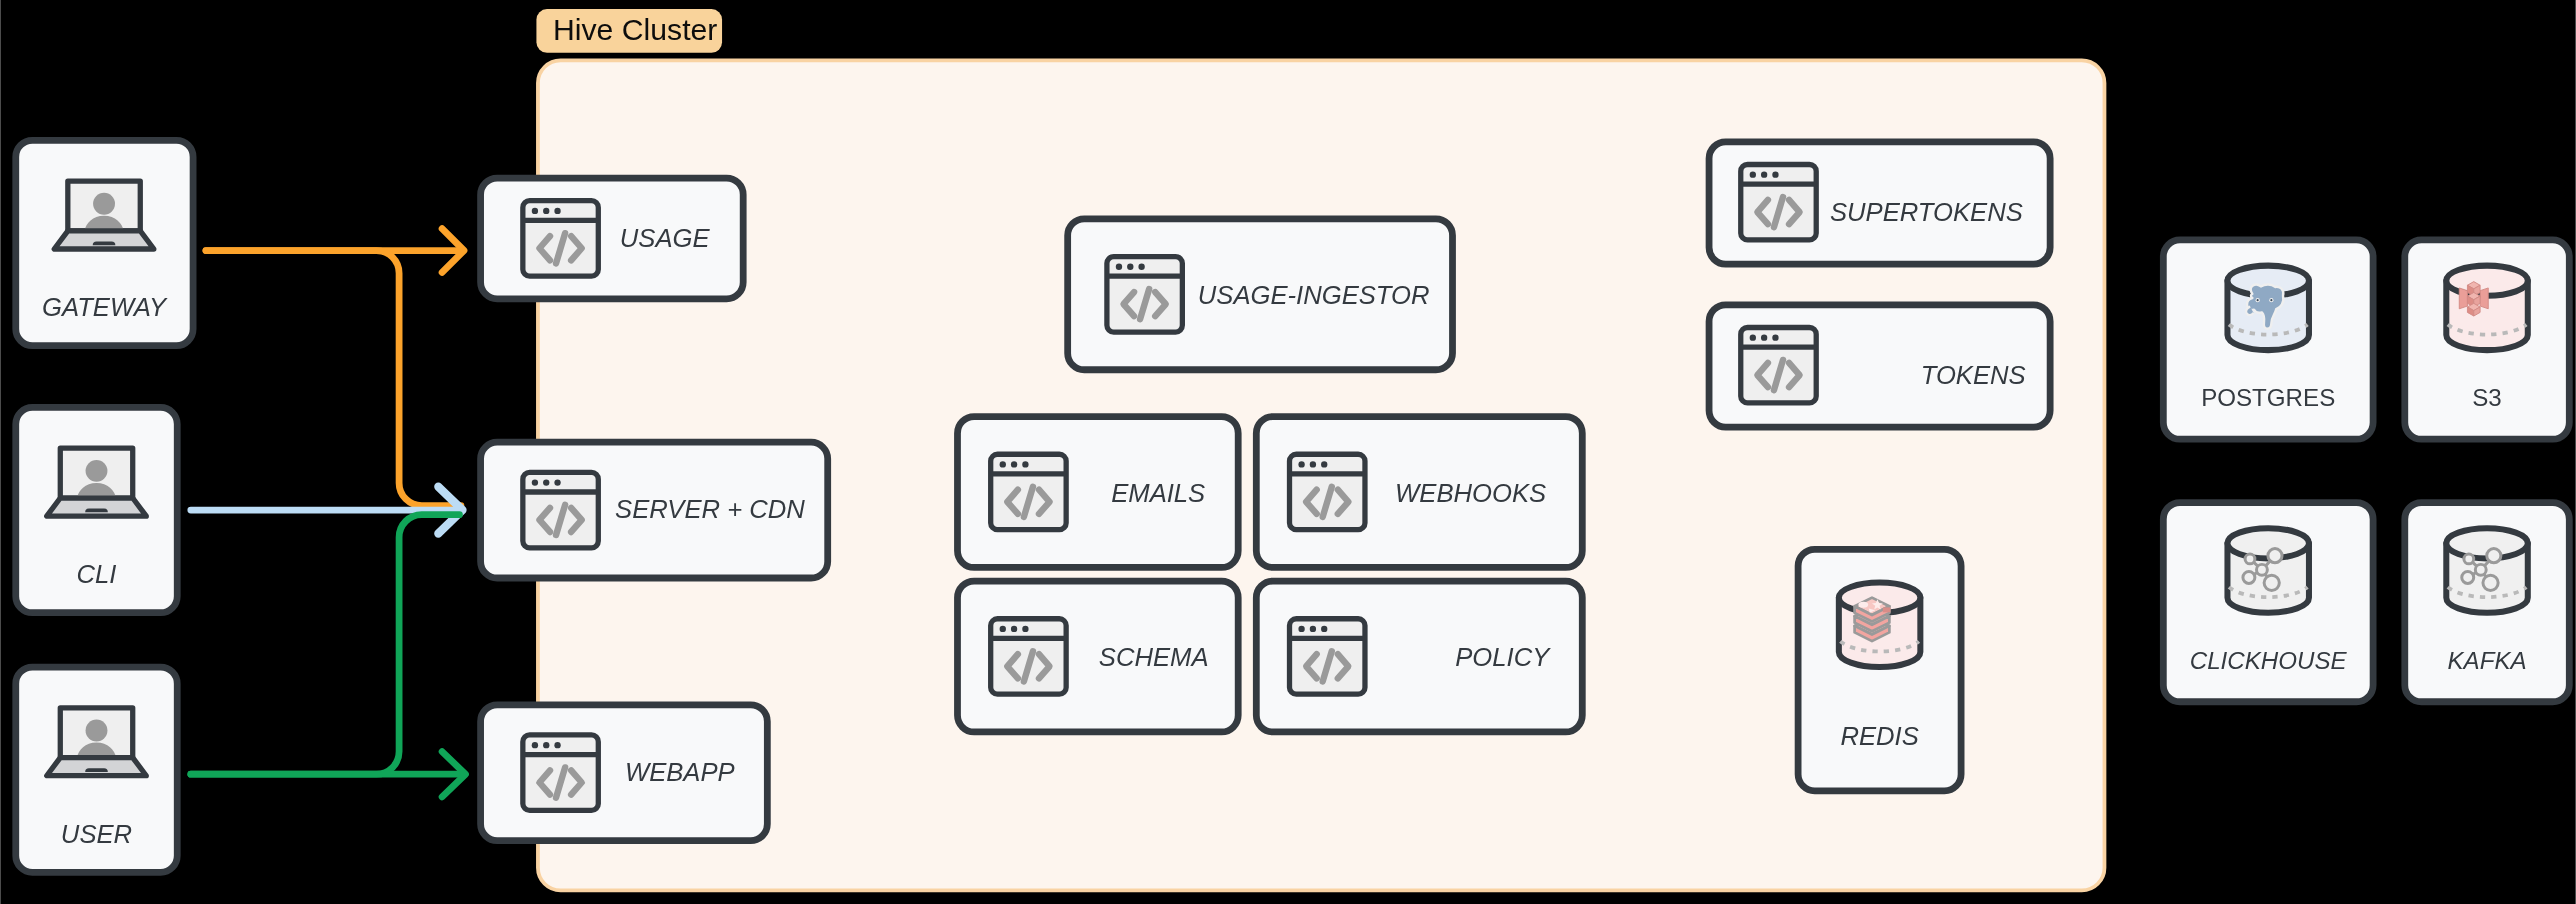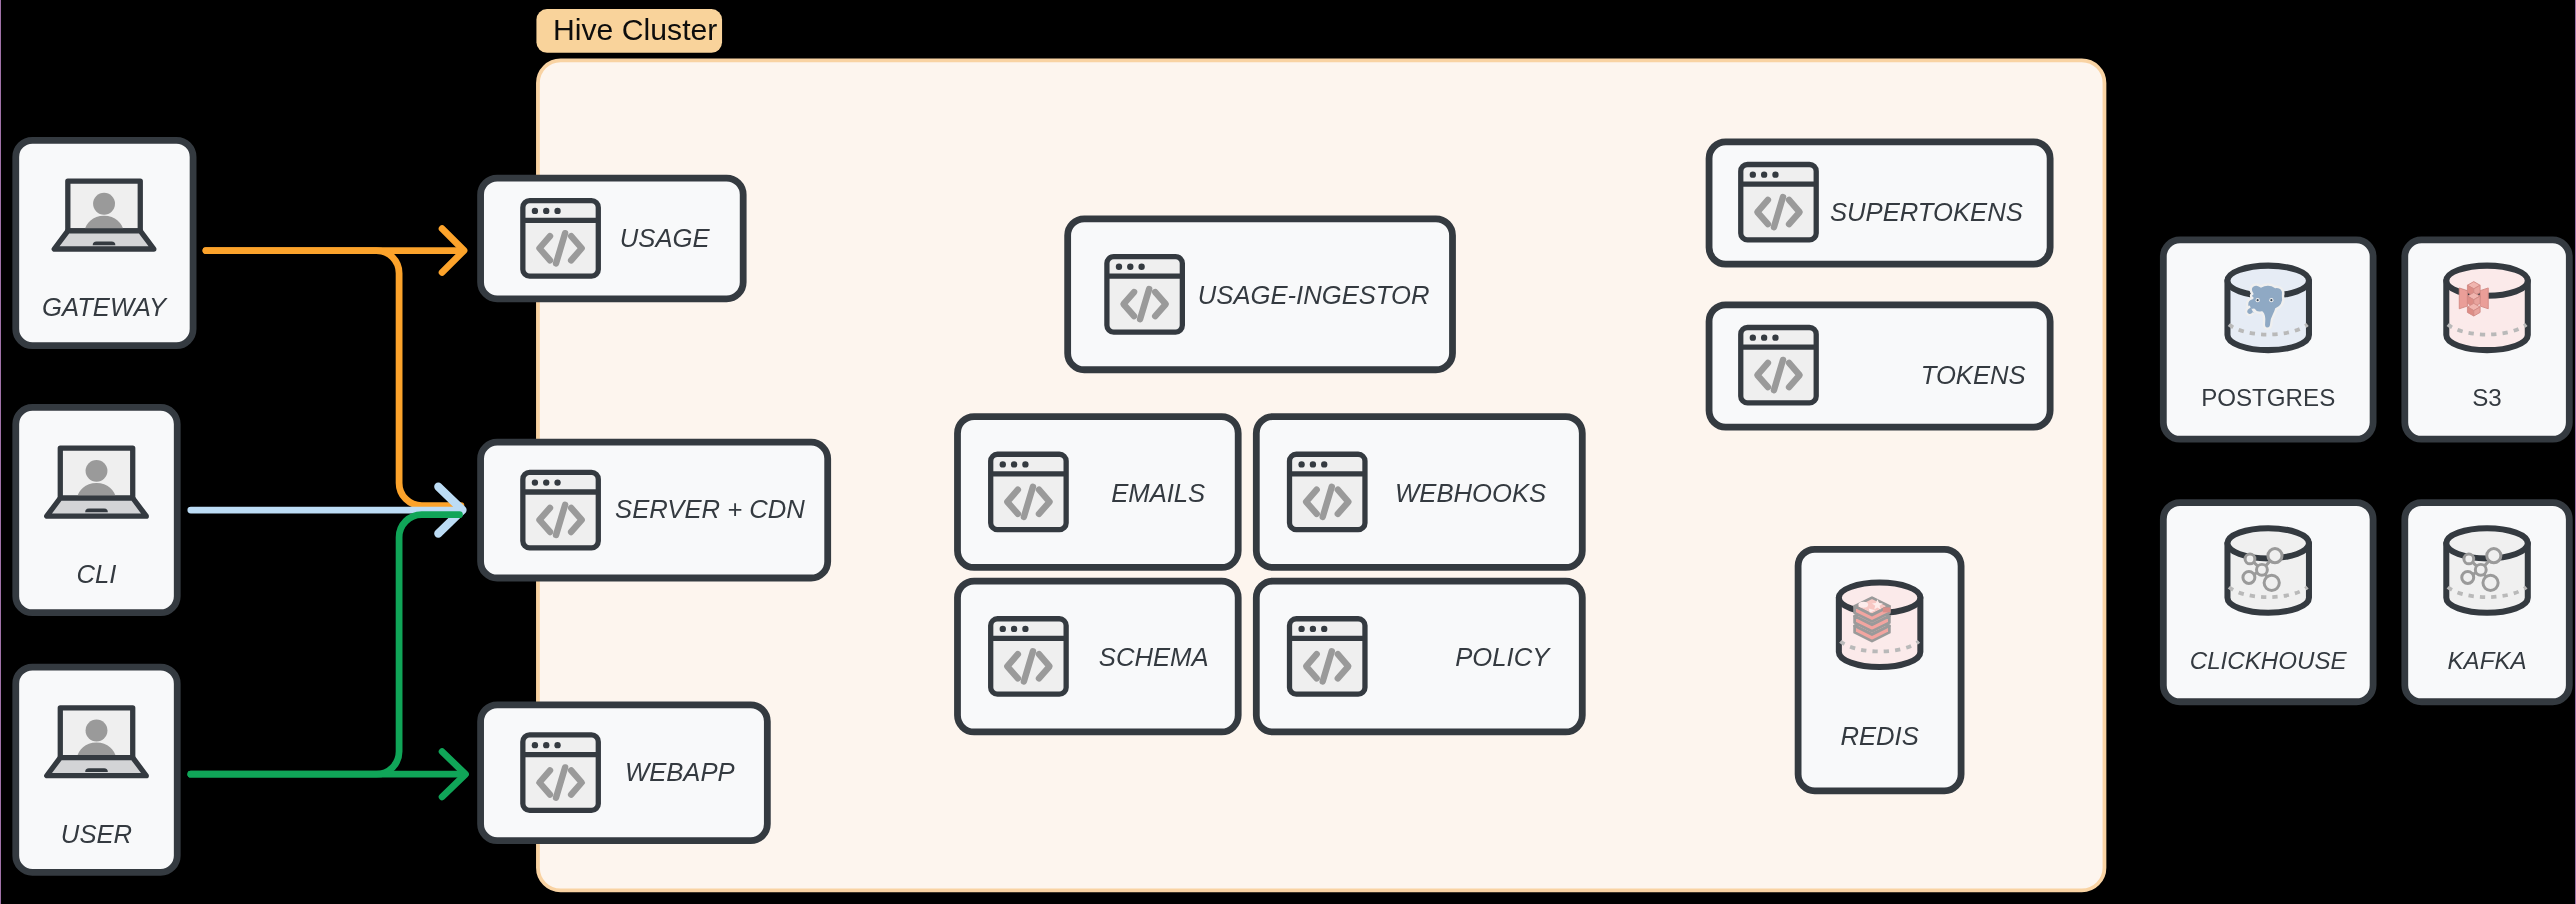--- a/index.html
+++ b/index.html
@@ -2,21 +2,21 @@
 <html style="font-size:12px"><head>
 <meta charset="utf-8">
 <title>Hive Cluster Architecture Diagram</title>
 <style>
   html,body{margin:0;padding:0;background:#000;}
   body{
     width:2576px;height:904px;overflow:hidden;
     font-family:"Liberation Sans","DejaVu Sans",sans-serif;
     background:#000;
   }
-  #stage{position:relative;width:2576px;height:904px;background:#f0abfc;}
+  #stage{position:relative;width:2576px;height:904px;background:#737373;}
   #diagram{position:absolute;inset:0;display:block;}
   .node-label{
     font-family:"Liberation Sans","DejaVu Sans",sans-serif;
     font-style:italic;
     fill:#343a40;
     dominant-baseline:middle;
   }
   .node-label.upright{font-style:normal;}
   .pill-text{
     font-family:"Liberation Sans","DejaVu Sans",sans-serif;

